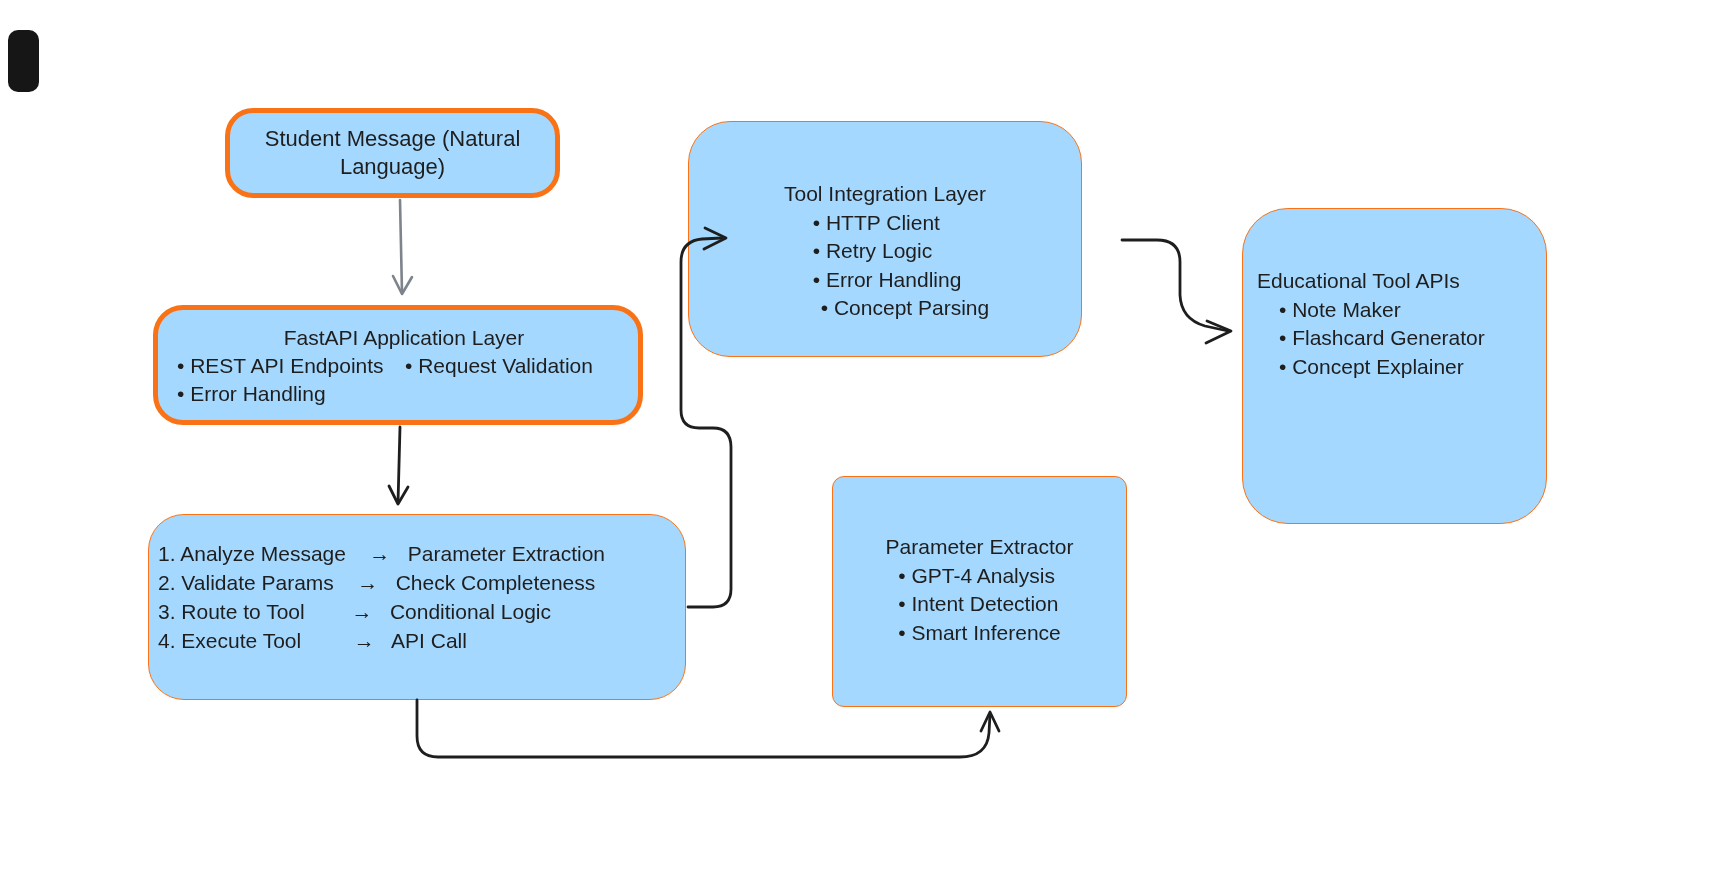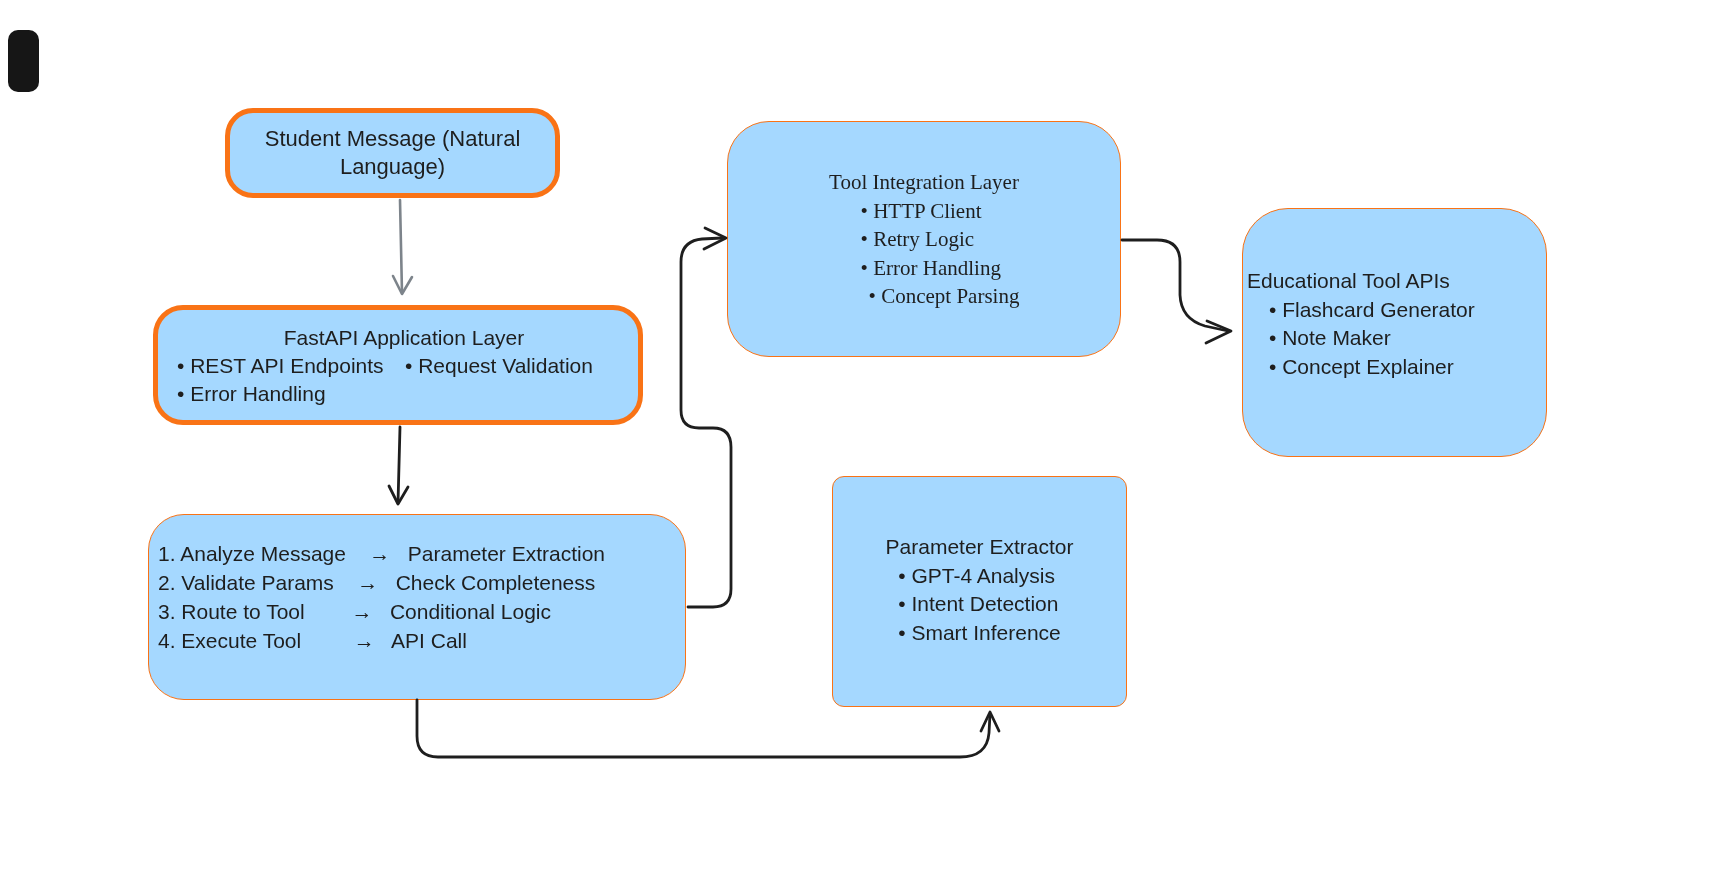--- a/index.html
+++ b/index.html
@@ -28,27 +28,27 @@
     font-size:22px;line-height:28px;text-align:center;}
   
   #box-fastapi{left:153px;top:305px;width:490px;height:120px;border-radius:30px;
     padding-top:14px;}
   #box-fastapi .title{text-align:center;line-height:28px;margin-left:12px;}
   #fastapi-grid{display:grid;grid-template-columns:228px auto;padding-left:19px;line-height:28px;}
   
   #box-langgraph{left:148px;top:514px;width:538px;height:186px;border-radius:36px;
     padding:24px 6px 0 9px;line-height:29px;}
   
-  #box-tool{left:727px;top:121px;width:394px;height:236px;border-radius:42px;
-    padding-top:46px;text-align:center;font-family:Liberation Serif, serif;}
+  #box-tool{left:688px;top:121px;width:394px;height:236px;border-radius:42px;
+    padding-top:58px;text-align:center;}
   #tool-list{display:inline-block;text-align:left;margin-left:32px;}
   #tool-list .indent{padding-left:8px;}
   
-  #box-edu{left:1242px;top:208px;width:305px;height:249px;border-radius:46px;
-    padding:58px 2px 0 4px;}
+  #box-edu{left:1242px;top:208px;width:305px;height:316px;border-radius:46px;
+    padding:58px 2px 0 14px;}
   #box-edu .bullets{padding-left:22px;}
   
   #box-param{left:832px;top:476px;width:295px;height:231px;border-radius:12px;
     padding-top:56px;text-align:center;}
   #param-list{display:inline-block;text-align:left;}
   #arrow-layer{position:absolute;left:0;top:0;width:1730px;height:879px;}
   #corner-decor{position:absolute;left:8px;top:30px;width:31px;height:62px;
     background:#161616;border-radius:10px;}
 </style>
 </head>
@@ -85,22 +85,22 @@
       <div class="txt">• HTTP Client</div>
       <div class="txt">• Retry Logic</div>
       <div class="txt">• Error Handling</div>
       <div class="txt indent">• Concept Parsing</div>
     </div>
   </div>
 
   <div class="node" id="box-edu">
     <div>Educational Tool APIs</div>
     <div class="bullets">
+      <div class="txt">• Note Maker</div>
       <div class="txt">• Flashcard Generator</div>
-      <div class="txt">• Note Maker</div>
       <div class="txt">• Concept Explainer</div>
     </div>
   </div>
 
   <div class="node" id="box-param">
     <div>Parameter Extractor</div>
     <div id="param-list">
       <div class="txt">• GPT-4 Analysis</div>
       <div class="txt">• Intent Detection</div>
       <div class="txt">• Smart Inference</div>

